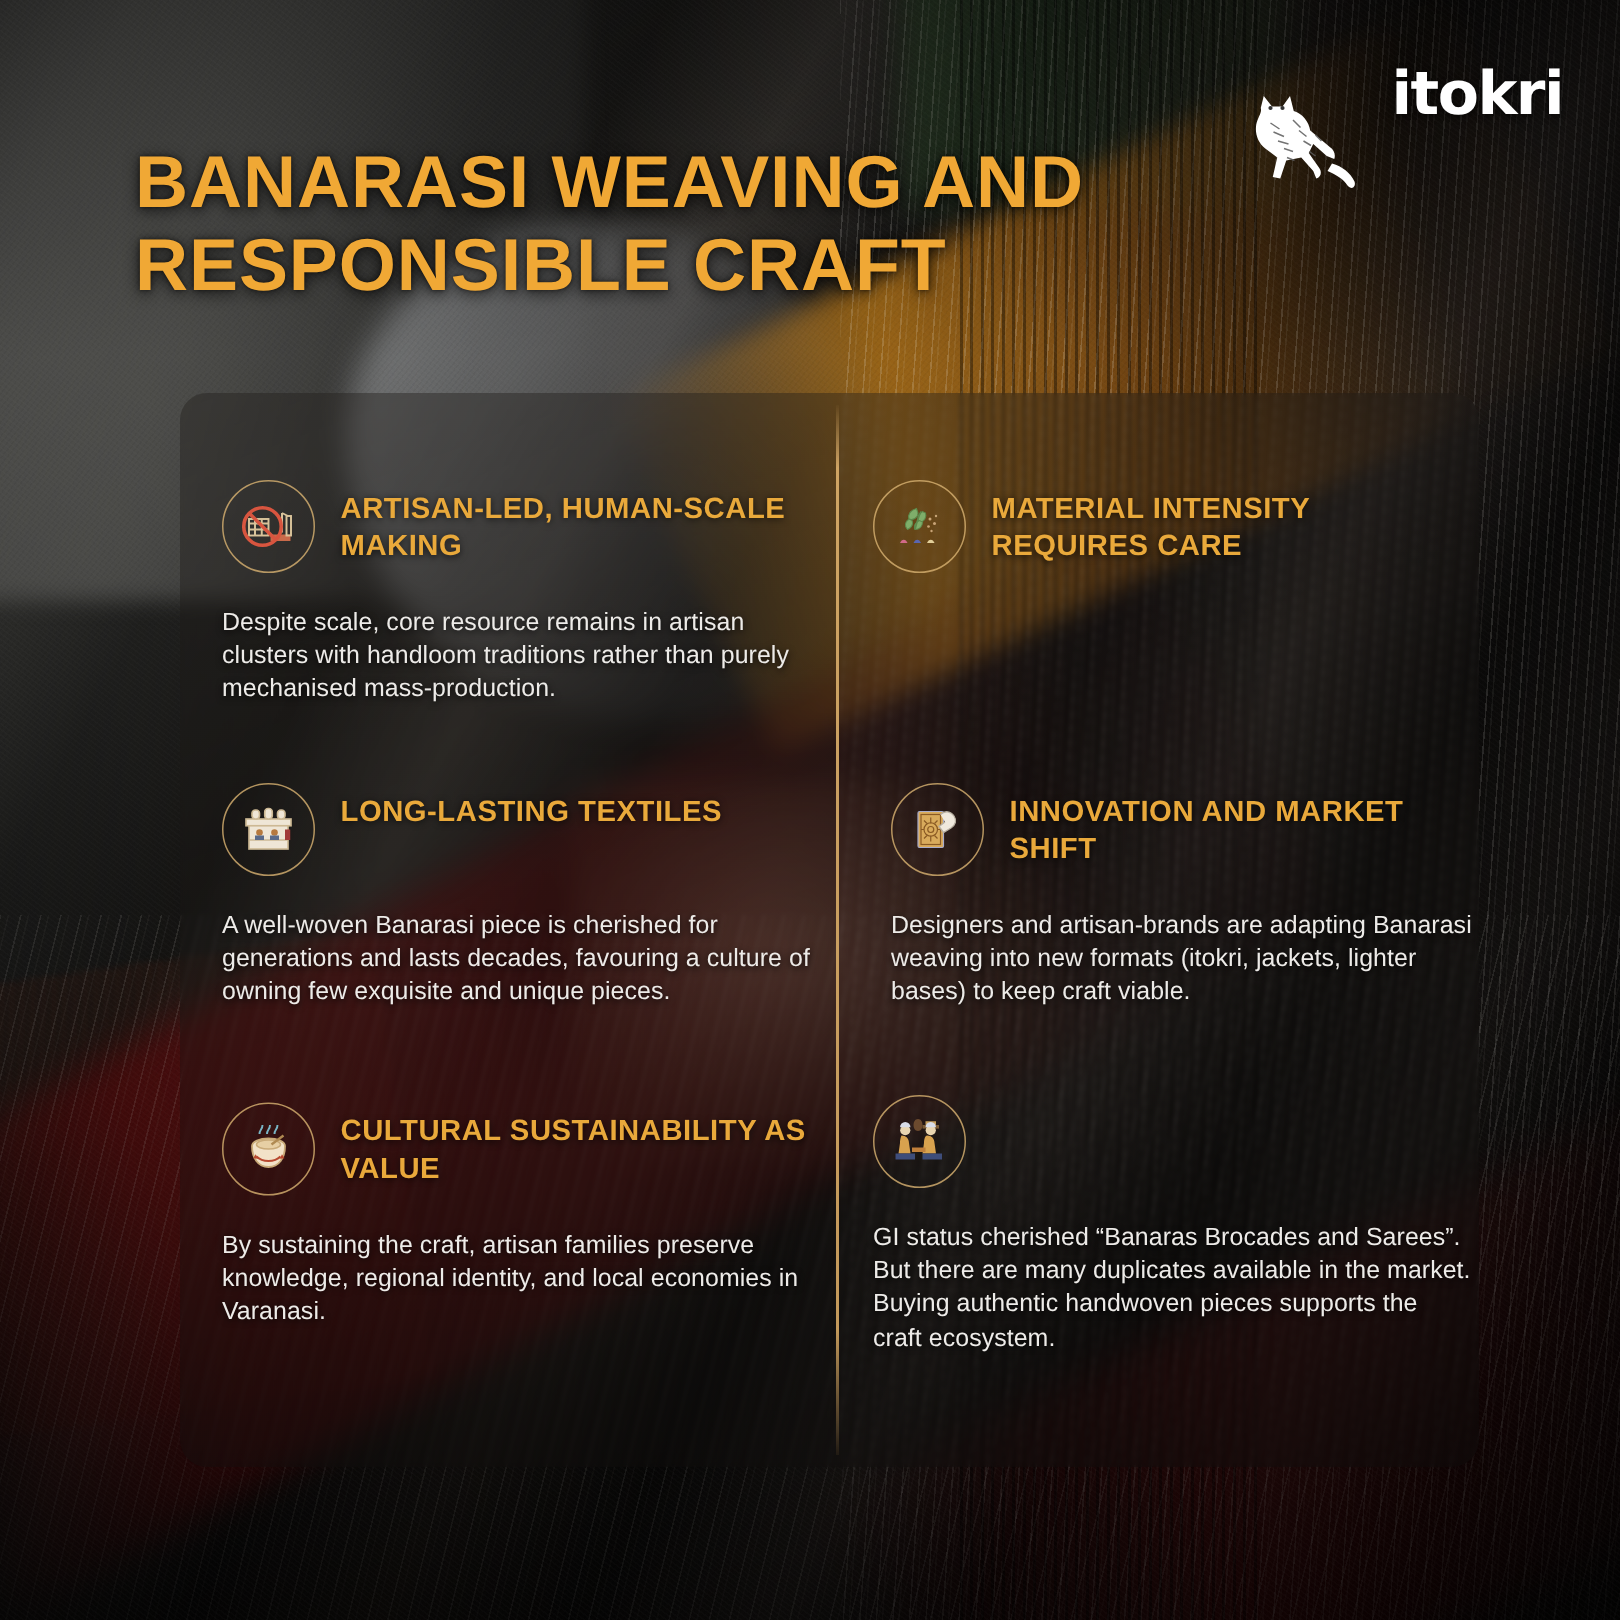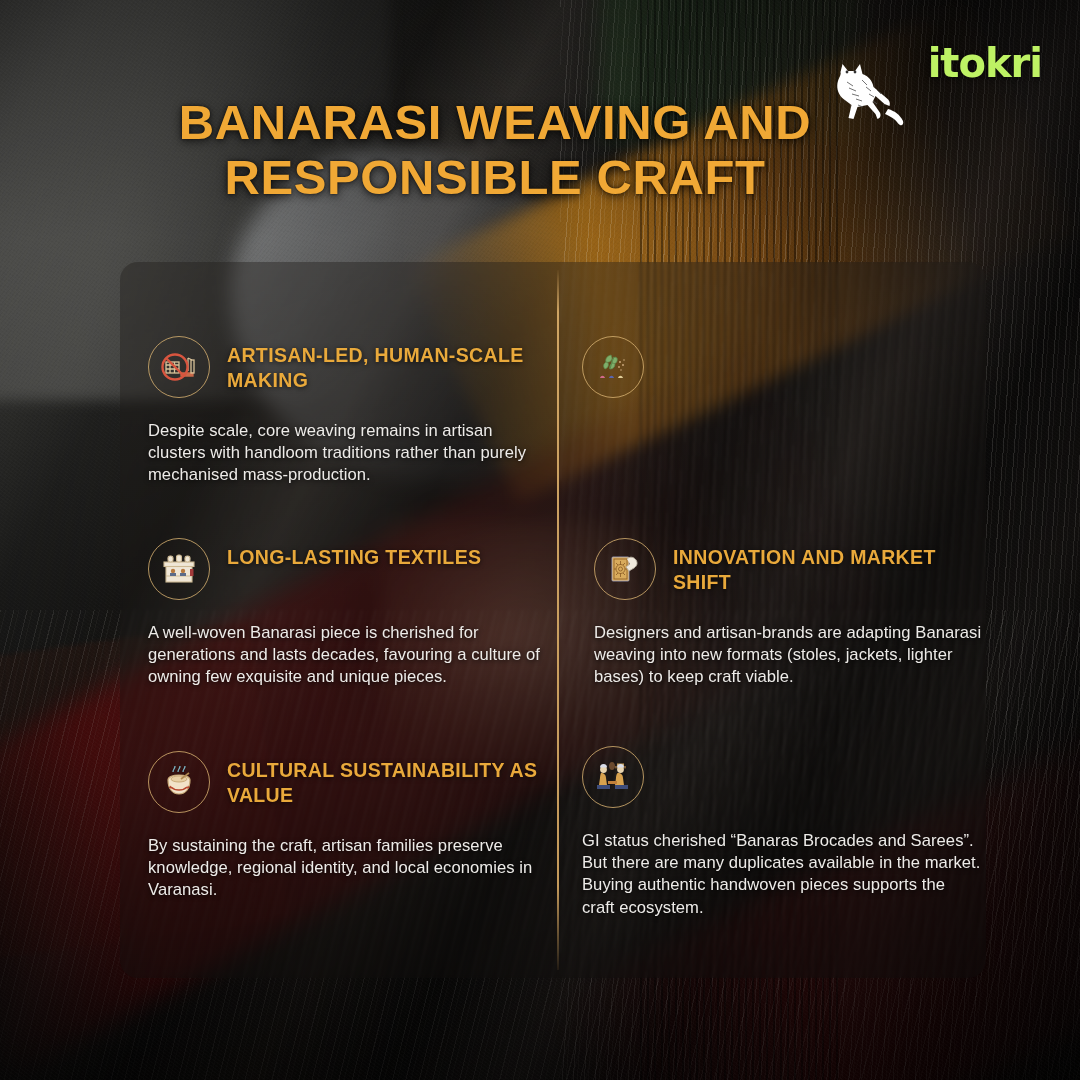--- a/index.html
+++ b/index.html
@@ -123,52 +123,51 @@
       repeating-linear-gradient(37deg, rgba(255,255,255,.020) 0 1px, rgba(0,0,0,0) 1px 3px),
       repeating-linear-gradient(-51deg, rgba(0,0,0,.045) 0 1px, rgba(0,0,0,0) 1px 3px);
     opacity:.8;
   }
 
   
   .header { position:absolute; left:0; top:0; width:1080px; height:262px; }
 
   .title {
     position:absolute; left:90px; top:95px; width:810px;
-    text-align:center;
     font-size:49px; font-weight:bold; line-height:1.12;
     letter-spacing:.6px;
     color:#F0A835;
     text-shadow:0 2px 10px rgba(0,0,0,.75), 0 0 3px rgba(0,0,0,.6);
   }
 
   .brand {
     position:absolute; right:38px; top:40px;
     font-size:40px; font-weight:bold; letter-spacing:-1px;
-    color:#bef264;
+    color:#ffffff;
     font-family:"DejaVu Sans", sans-serif;
     text-shadow:0 1px 5px rgba(0,0,0,.7);
   }
   .cat-logo { position:absolute; right:168px; top:52px; width:90px; height:80px; }
 
   
   .panel {
     position:absolute; left:120px; top:262px; width:866px; height:716px;
     background:linear-gradient(160deg, rgba(34,31,28,.42) 0%, rgba(22,19,17,.34) 45%, rgba(14,12,11,.40) 100%);
     border-radius:18px;
     backdrop-filter:blur(1.5px);
   }
   .divider {
     position:absolute; left:557px; top:270px; width:1.6px; height:700px;
     background:linear-gradient(180deg, rgba(196,150,86,.05) 0%, rgba(214,170,104,.95) 6%,
                                         rgba(206,162,96,.95) 88%, rgba(150,110,60,.12) 100%);
   }
 
   
   .card { position:absolute; width:400px; }
-  .card-head { display:flex; align-items:flex-start; gap:17px;margin-top:16px; }
+  .card-head { display:flex; align-items:flex-start; gap:17px; }
 
   .icon-wrap {
     flex:0 0 auto;
     width:62px; height:62px; border-radius:50%;
     border:1.4px solid rgba(214,176,112,.82);
     display:flex; align-items:center; justify-content:center;
     overflow:hidden;
   }
   .icon-wrap svg { width:44px; height:44px; display:block; }
 
@@ -241,21 +240,21 @@
             <path d="M24 28h12v3H24z" fill="#c96a4a" stroke="#c96a4a"></path>
             <path d="M31 13v13M31 13l4 2"></path>
             <rect x="34" y="15" width="3" height="13"></rect>
           </g>
           <circle cx="18" cy="22" r="12.5" fill="none" stroke="#d8553f" stroke-width="2.4"></circle>
           <path d="M9.5 13.5 L26.5 30.5" stroke="#d8553f" stroke-width="2.4"></path>
         </svg>
       </div>
       <div class="card-title">ARTISAN-LED, HUMAN-SCALE MAKING</div>
     </div>
-    <div class="card-body">Despite scale, core weaving remains in artisan clusters with handloom traditions rather than purely mechanised mass-production.</div>
+    <div class="card-body">Despite scale, core resource remains in artisan clusters with handloom traditions rather than purely mechanised mass-production.</div>
   </div>
 
   <div class="card" style="left:148px; top:735px;">
     <div class="card-head">
       <div class="icon-wrap">
         <svg viewBox="0 0 44 44">
           <g stroke="#79b4c4" stroke-width="1.3" fill="none">
             <path d="M16 12c0-3 2-3 2-6M21 12c0-3 2-3 2-6M26 12c0-3 2-3 2-6"></path>
           </g>
           <path d="M11 20c0-3 5-5 11-5s11 2 11 5c0 8-4 14-11 14s-11-6-11-14z" fill="#f2e2c8" stroke="#c9aa78" stroke-width="1.2"></path>
@@ -313,40 +312,41 @@
               <circle cx="32" cy="20" r="1"></circle>
             <circle cx="28" cy="22" r=".9"></circle>
               <circle cx="33" cy="15" r=".8"></circle>
             <circle cx="30" cy="25" r=".8"></circle>
           </g>
           <path d="M9 33c1-3 4-3 5 0z" fill="#d26a8a"></path>
           <path d="M18 33c1-3 4-3 5 0z" fill="#5a66b0"></path>
           <path d="M27 33c1-3 4-3 5 0z" fill="#e2cf9a"></path>
         </svg>
       </div>
+      <div class="card-title">MATERIAL INTENSITY REQUIRES CARE</div>
     </div>
   </div>
 
   <div class="card" style="left:594px; top:522px;">
     <div class="card-head">
       <div class="icon-wrap">
         <svg viewBox="0 0 44 44">
           <rect x="9" y="10" width="17" height="24" rx="1" fill="#d9ab5c" stroke="#a8accb" stroke-width=".8"></rect>
           <g stroke="#8a5a24" stroke-width=".8" fill="none">
             <rect x="11" y="12" width="13" height="20"></rect>
             <circle cx="17.5" cy="22" r="4.5"></circle>
               <circle cx="17.5" cy="22" r="2"></circle>
             <path d="M17.5 14v4M17.5 26v4M11 22h2M22 22h2M13 16l2 2M22 16l-2 2M13 28l2-2M22 28l-2-2"></path>
           </g>
           <path d="M24 12c3-3 7-2 9 1 2 3 1 6-2 8l-5 3-3-4 4-3" fill="#f0e9dd" stroke="#b8b0a2" stroke-width=".9"></path>
         </svg>
       </div>
       <div class="card-title">INNOVATION AND MARKET SHIFT</div>
     </div>
-    <div class="card-body">Designers and artisan-brands are adapting Banarasi weaving into new formats (stoles, jackets, lighter bases) to keep craft viable.</div>
+    <div class="card-body">Designers and artisan-brands are adapting Banarasi weaving into new formats (itokri, jackets, lighter bases) to keep craft viable.</div>
   </div>
 
   <div class="card" style="left:582px; top:730px;">
     <div class="card-head">
       <div class="icon-wrap">
         <svg viewBox="0 0 44 44">
           <g fill="#6b4a2e">
               <path d="M21 7c2 0 3 2 3 4s-1 4-3 4-3-2-3-4 1-4 3-4z"></path>
             </g>
           <rect x="24" y="11" width="11" height="2.4" fill="#7a5a34"></rect>

